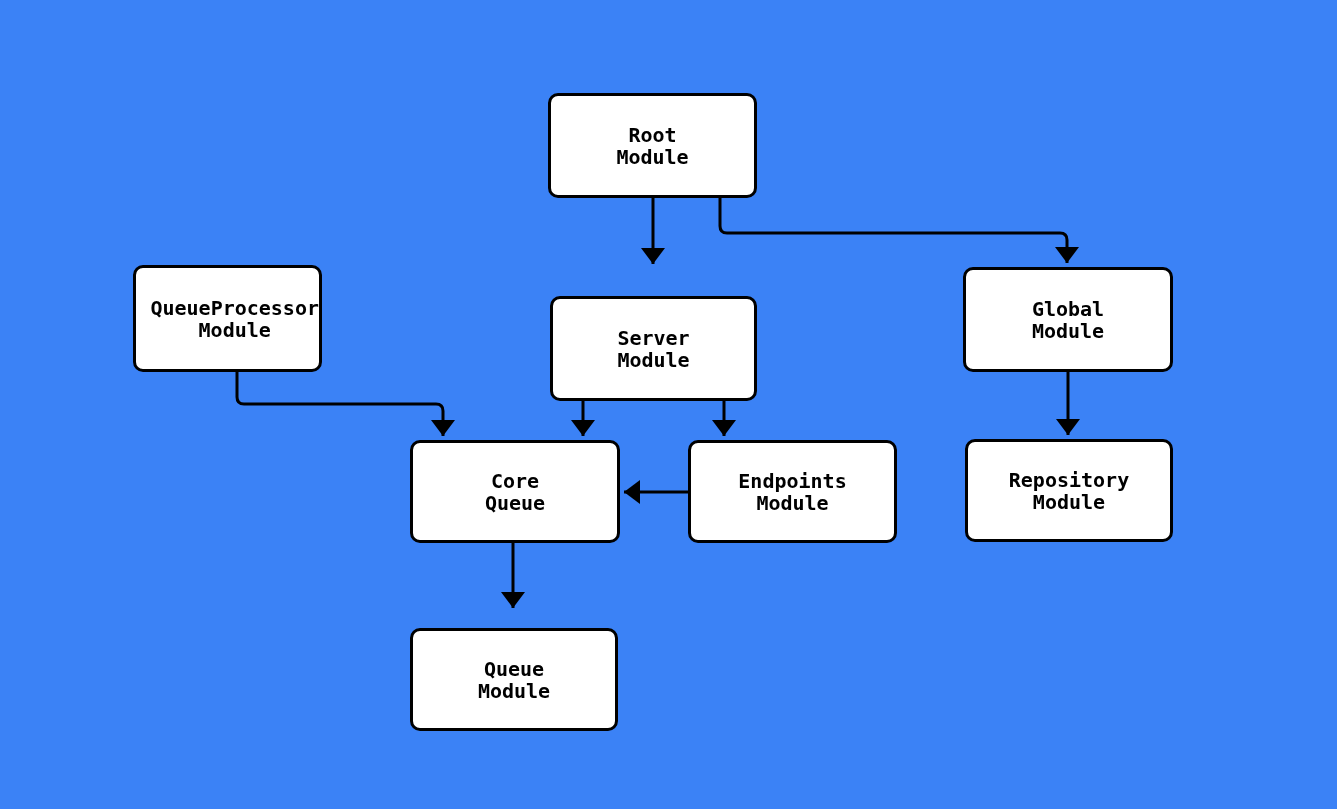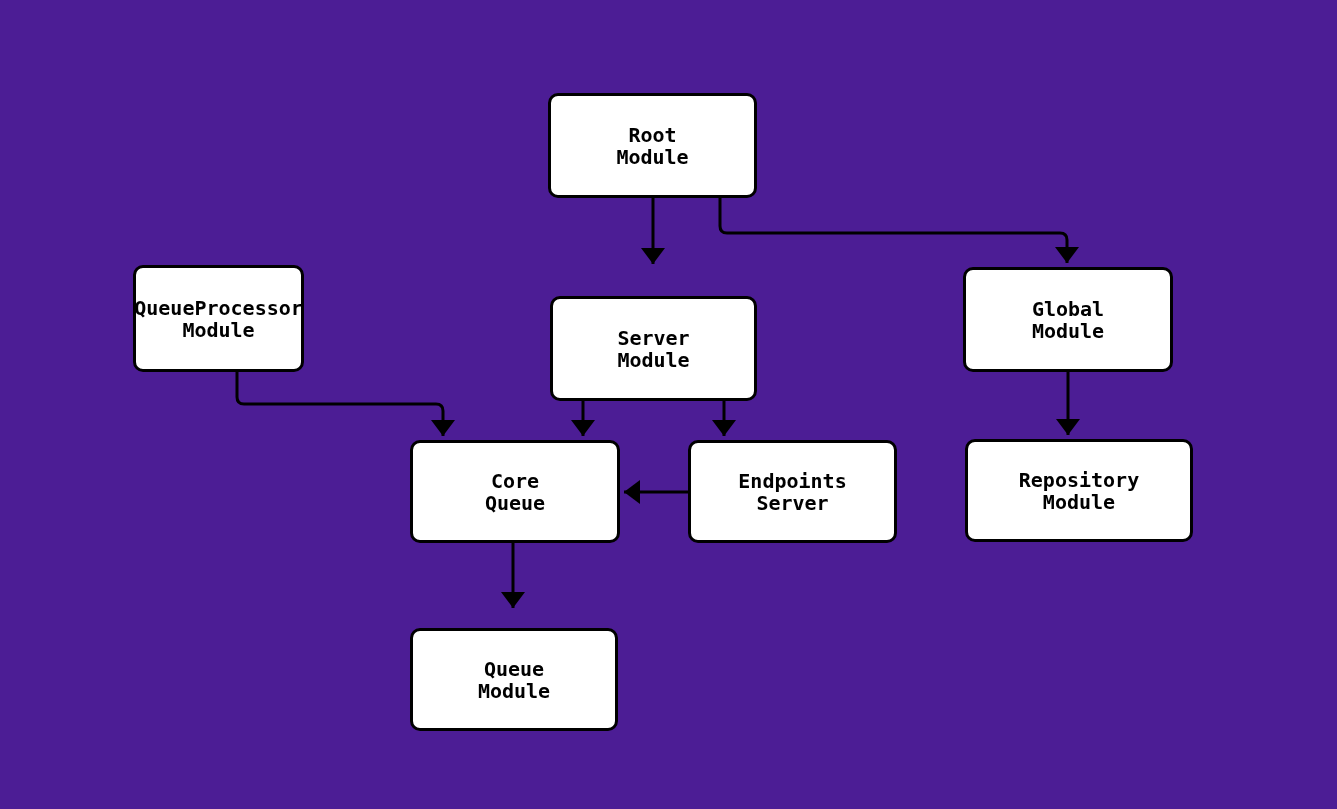--- a/index.html
+++ b/index.html
@@ -6,21 +6,21 @@
     margin: 0;
     padding: 0;
   }
   body {
     font-family: "DejaVu Sans Mono", "Liberation Mono", monospace;
   }
   .stage {
     position: relative;
     width: 1337px;
     height: 809px;
-    background: #4c1d95;
+    background: #3b82f6;
     overflow: hidden;
   }
   .edges-layer {
     position: absolute;
     left: 0;
     top: 0;
     width: 1337px;
     height: 809px;
   }
   .edge {
@@ -42,26 +42,26 @@
   }
   .node-label {
     font-weight: bold;
     font-size: 20px;
     line-height: 22px;
     color: #000000;
     white-space: pre-line;
   }
   
   .n-root         { left: 548px;  top: 93px;  width: 209px; height: 105px; }
-  .n-queueproc    { left: 133px;  top: 265px; width: 171px; height: 107px; }
+  .n-queueproc    { left: 133px;  top: 265px; width: 189px; height: 107px; justify-content: flex-end; }
   .n-server       { left: 550px;  top: 268px; width: 207px; height: 105px; margin-top: 28px; }
   .n-global       { left: 963px;  top: 267px; width: 210px; height: 105px; }
   .n-core         { left: 410px;  top: 440px; width: 210px; height: 103px; }
   .n-endpoints    { left: 688px;  top: 440px; width: 209px; height: 103px; }
-  .n-repository   { left: 965px;  top: 439px; width: 228px; height: 103px; }
+  .n-repository   { left: 965px;  top: 439px; width: 208px; height: 103px; }
   .n-queue        { left: 410px;  top: 628px; width: 208px; height: 103px; }
 </style>
 </head>
 <body>
 
 <div class="stage">
 
   <svg class="edges-layer" viewBox="0 0 1337 809" xmlns="http://www.w3.org/2000/svg">
     <defs>
       <marker id="arrow" markerUnits="userSpaceOnUse" markerWidth="18" markerHeight="28" refX="16" refY="14" orient="auto">
@@ -98,21 +98,21 @@
 Module</span>
   </div>
 
   <div class="node n-core">
     <span class="node-label">Core
 Queue</span>
   </div>
 
   <div class="node n-endpoints">
     <span class="node-label">Endpoints
-Server</span>
+Module</span>
   </div>
 
   <div class="node n-repository">
     <span class="node-label">Repository
 Module</span>
   </div>
 
   <div class="node n-queue">
     <span class="node-label">Queue
 Module</span>

